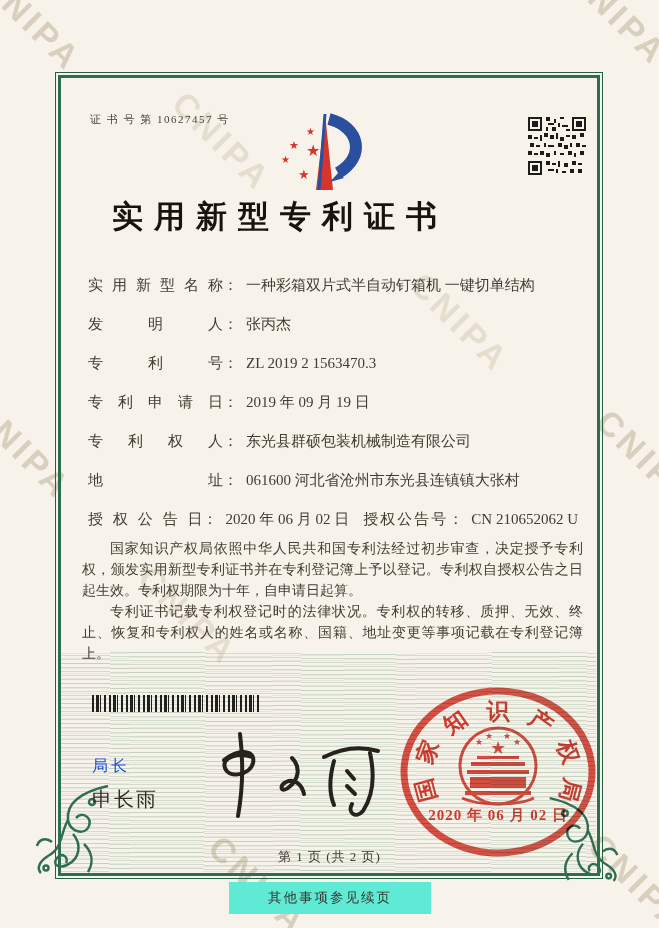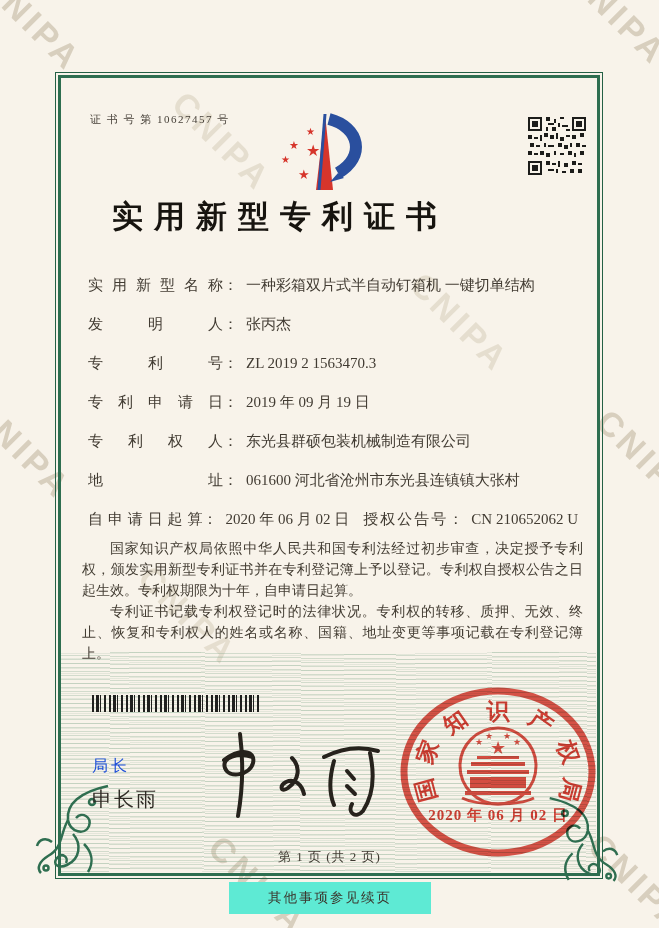--- a/index.html
+++ b/index.html
@@ -201,21 +201,21 @@
       <span class="flabel">专利权人</span>
         <span class="fcolon">：</span>
       <span class="fvalue">东光县群硕包装机械制造有限公司</span>
     </div>
     <div class="frow">
       <span class="flabel">地址</span>
         <span class="fcolon">：</span>
       <span class="fvalue">061600 河北省沧州市东光县连镇镇大张村</span>
     </div>
     <div class="frow">
-      <span class="flabel">自申请日起算</span>
+      <span class="flabel">授权公告日</span>
         <span class="fcolon">：</span>
       <span class="fvalue fvalue-fixed">2020 年 06 月 02 日</span>
       <span class="fpair2"><span class="flabel2">授权公告号</span><span class="fcolon">：</span><span class="fvalue">CN 210652062 U</span></span>
     </div>
   </div>
 
   <div class="grant-text">
     <p>国家知识产权局依照中华人民共和国专利法经过初步审查，决定授予专利权，颁发实用新型专利证书并在专利登记簿上予以登记。专利权自授权公告之日起生效。专利权期限为十年，自申请日起算。</p>
     <p>专利证书记载专利权登记时的法律状况。专利权的转移、质押、无效、终止、恢复和专利权人的姓名或名称、国籍、地址变更等事项记载在专利登记簿上。</p>
   </div>

